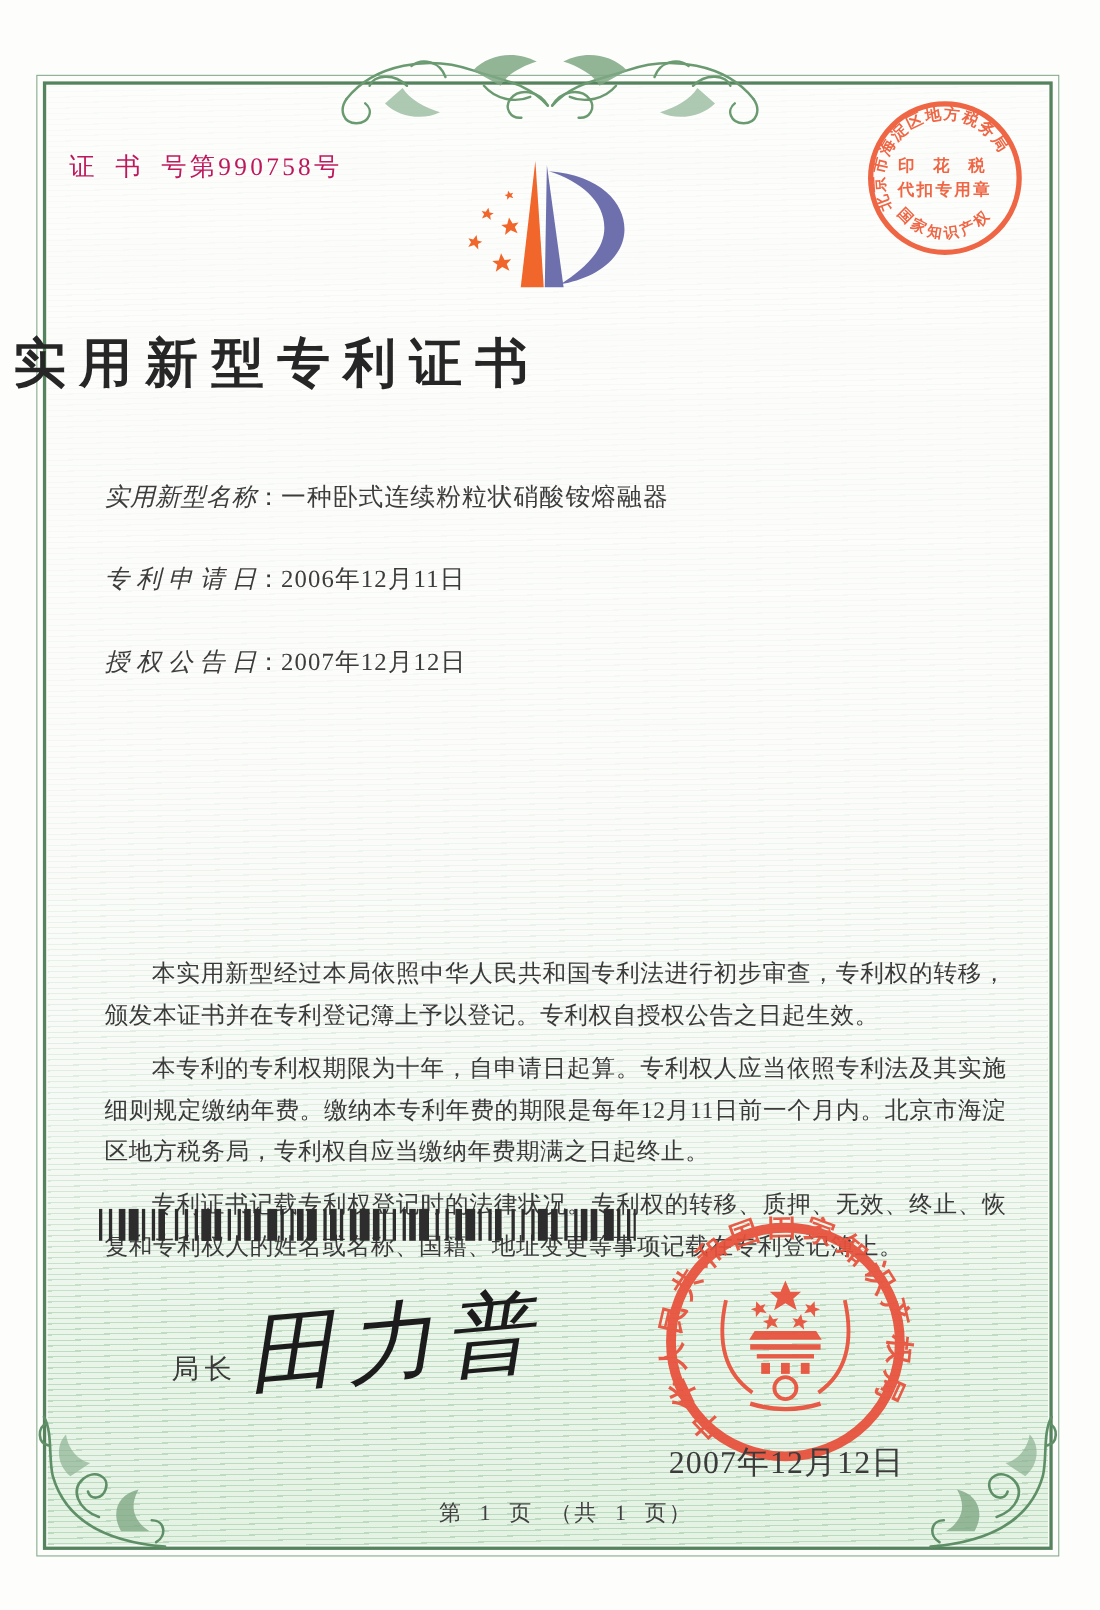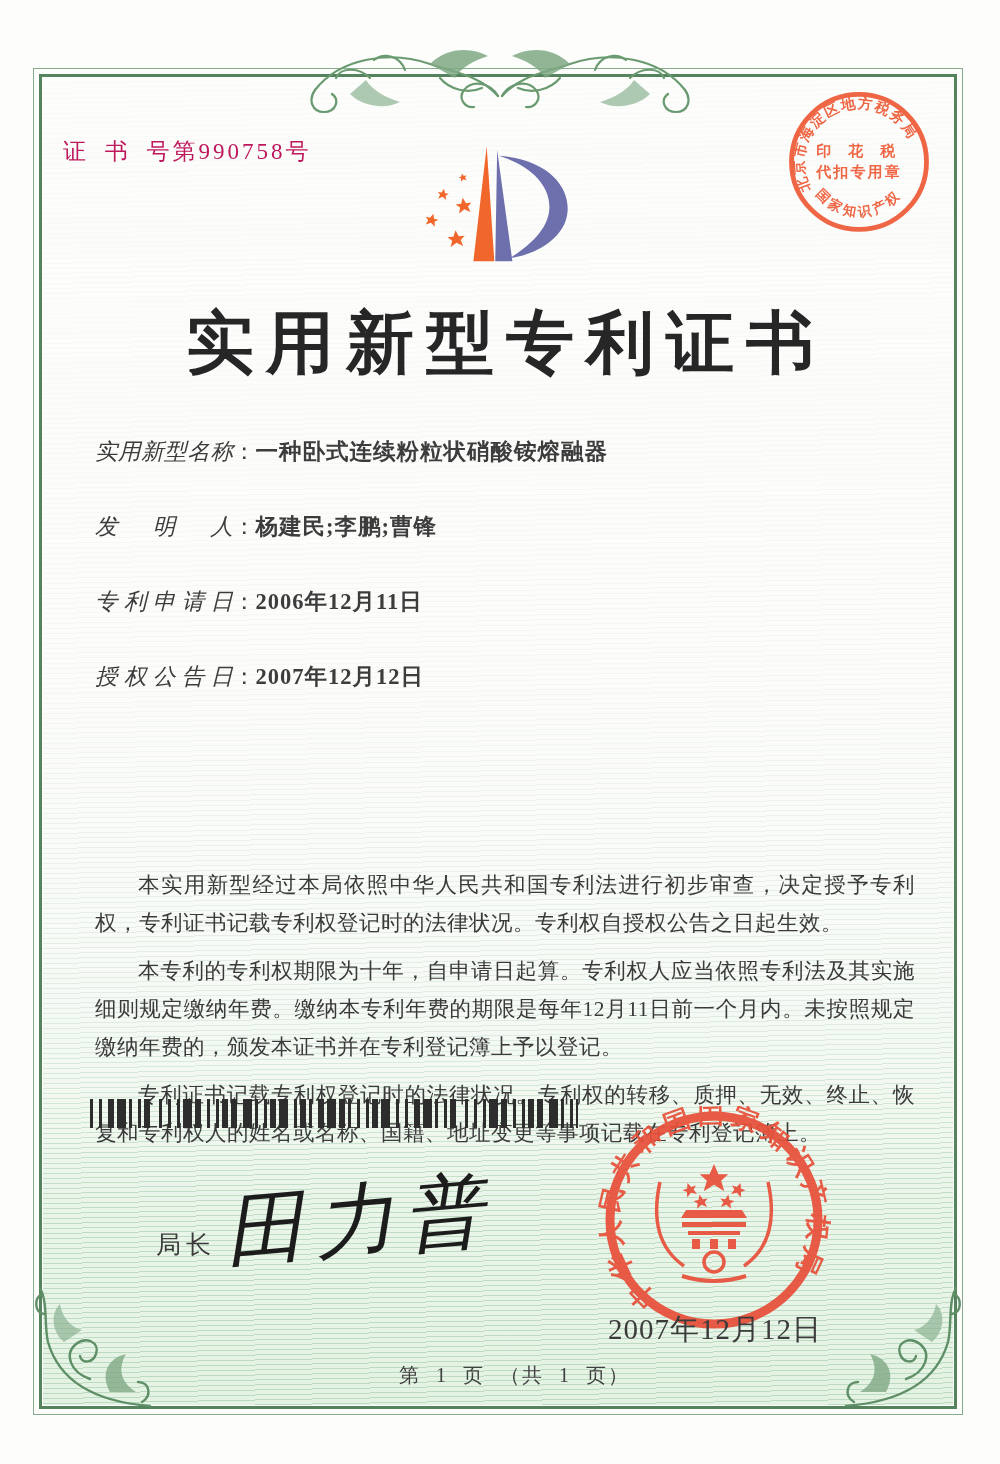--- a/index.html
+++ b/index.html
@@ -12,28 +12,28 @@
   .guilloche{position:absolute;left:43px;top:78px;right:47px;bottom:59px;
      background:
        repeating-linear-gradient(179deg, rgba(120,180,130,0.38) 0 1px, rgba(255,255,255,0) 1px 5px),
        linear-gradient(to bottom, rgba(236,246,235,0.15) 0%, rgba(231,244,230,0.35) 55%, rgba(223,240,223,0.85) 100%);
      -webkit-mask-image:linear-gradient(to bottom, rgba(0,0,0,0.10) 0%, rgba(0,0,0,0.16) 45%, rgba(0,0,0,0.55) 72%, #000 85%);
      mask-image:linear-gradient(to bottom, rgba(0,0,0,0.10) 0%, rgba(0,0,0,0.16) 45%, rgba(0,0,0,0.55) 72%, #000 85%);}
   
   .cert-no{position:absolute;left:63px;top:136px;font-size:23px;color:#be185d;letter-spacing:3px;word-spacing:7px;}
   .logo{position:absolute;left:402px;top:131px;width:196px;height:152px;}
   .tax-stamp{position:absolute;left:784px;top:88px;width:150px;height:150px;opacity:.92;}
-  .title{position:absolute;left:0;right:0;top:298px;text-align:center;font-size:68px;font-weight:700;
+  .title{position:absolute;left:0;right:0;top:298px;text-align:left;font-size:48px;font-weight:700;
          color:#262626;letter-spacing:12px;text-indent:12px;}
   
   .fields{position:absolute;left:95px;top:437px;width:820px;font-size:22.5px;color:#3c3c3c;}
   .field-row{height:30px;line-height:30px;margin-bottom:45px;white-space:nowrap;}
   .field-label{display:inline-block;width:138px;text-align:justify;text-align-last:justify;vertical-align:top;font-style:italic;}
   .field-colon{display:inline-block;vertical-align:top;}
-  .field-value{display:inline-block;vertical-align:top;letter-spacing:1px;font-weight:bold;}
+  .field-value{display:inline-block;vertical-align:top;letter-spacing:1px;}
   
   .body-text{position:absolute;left:95px;top:866px;width:820px;font-size:21.5px;color:#3a3a3a;}
   .body-text p{margin:0 0 10px 0;line-height:38px;text-indent:2em;text-align:justify;letter-spacing:0.5px;}
   
   .barcode{position:absolute;left:90px;top:1099px;width:488px;height:29px;display:flex;align-items:stretch;}
   .bc-seg{display:block;height:100%;flex:0 0 auto;}
   .bc-bar{background:#2d2d2d;}
   
   .signer-title{position:absolute;left:156px;top:1228px;font-size:25px;letter-spacing:5px;color:#3a3a3a;}
   .signature{position:absolute;left:224px;top:1168px;font-size:80px;font-style:italic;font-weight:500;
@@ -130,33 +130,30 @@
     <text x="70" y="83" text-anchor="middle" fill="#ee5a36" font-size="14" letter-spacing="2">代扣专用章</text>
   </svg>
 
   <div class="title">实用新型专利证书</div>
 
   <div class="fields">
     <div class="field-row">
       <span class="field-label">实用新型名称</span><span class="field-colon">：</span><span class="field-value">一种卧式连续粉粒状硝酸铵熔融器</span>
     </div>
     <div class="field-row">
-      <span class="field-label">发明人</span><span class="field-colon">：</span><span class="field-value">杨建民;李鹏;曹锋</span>
-    </div>
-    <div class="field-row">
       <span class="field-label">专利申请日</span><span class="field-colon">：</span><span class="field-value">2006年12月11日</span>
     </div>
     <div class="field-row">
       <span class="field-label">授权公告日</span><span class="field-colon">：</span><span class="field-value">2007年12月12日</span>
     </div>
   </div>
 
   <div class="body-text">
-    <p>本实用新型经过本局依照中华人民共和国专利法进行初步审查，决定授予专利权，专利证书记载专利权登记时的法律状况。专利权自授权公告之日起生效。</p>
-    <p>本专利的专利权期限为十年，自申请日起算。专利权人应当依照专利法及其实施细则规定缴纳年费。缴纳本专利年费的期限是每年12月11日前一个月内。未按照规定缴纳年费的，颁发本证书并在专利登记簿上予以登记。</p>
+    <p>本实用新型经过本局依照中华人民共和国专利法进行初步审查，专利权的转移，颁发本证书并在专利登记簿上予以登记。专利权自授权公告之日起生效。</p>
+    <p>本专利的专利权期限为十年，自申请日起算。专利权人应当依照专利法及其实施细则规定缴纳年费。缴纳本专利年费的期限是每年12月11日前一个月内。北京市海淀区地方税务局，专利权自应当缴纳年费期满之日起终止。</p>
     <p>专利证书记载专利权登记时的法律状况。专利权的转移、质押、无效、终止、恢复和专利权人的姓名或名称、国籍、地址变更等事项记载在专利登记簿上。</p>
   </div>
 
   <div class="barcode">
       <span class="bc-seg bc-bar" style="width: 3px;"></span>
       <span class="bc-seg" style="width: 6px;"></span>
       <span class="bc-seg bc-bar" style="width: 3px;"></span>
       <span class="bc-seg" style="width: 6px;"></span>
       <span class="bc-seg bc-bar" style="width: 6px;"></span>
       <span class="bc-seg" style="width: 3px;"></span>

